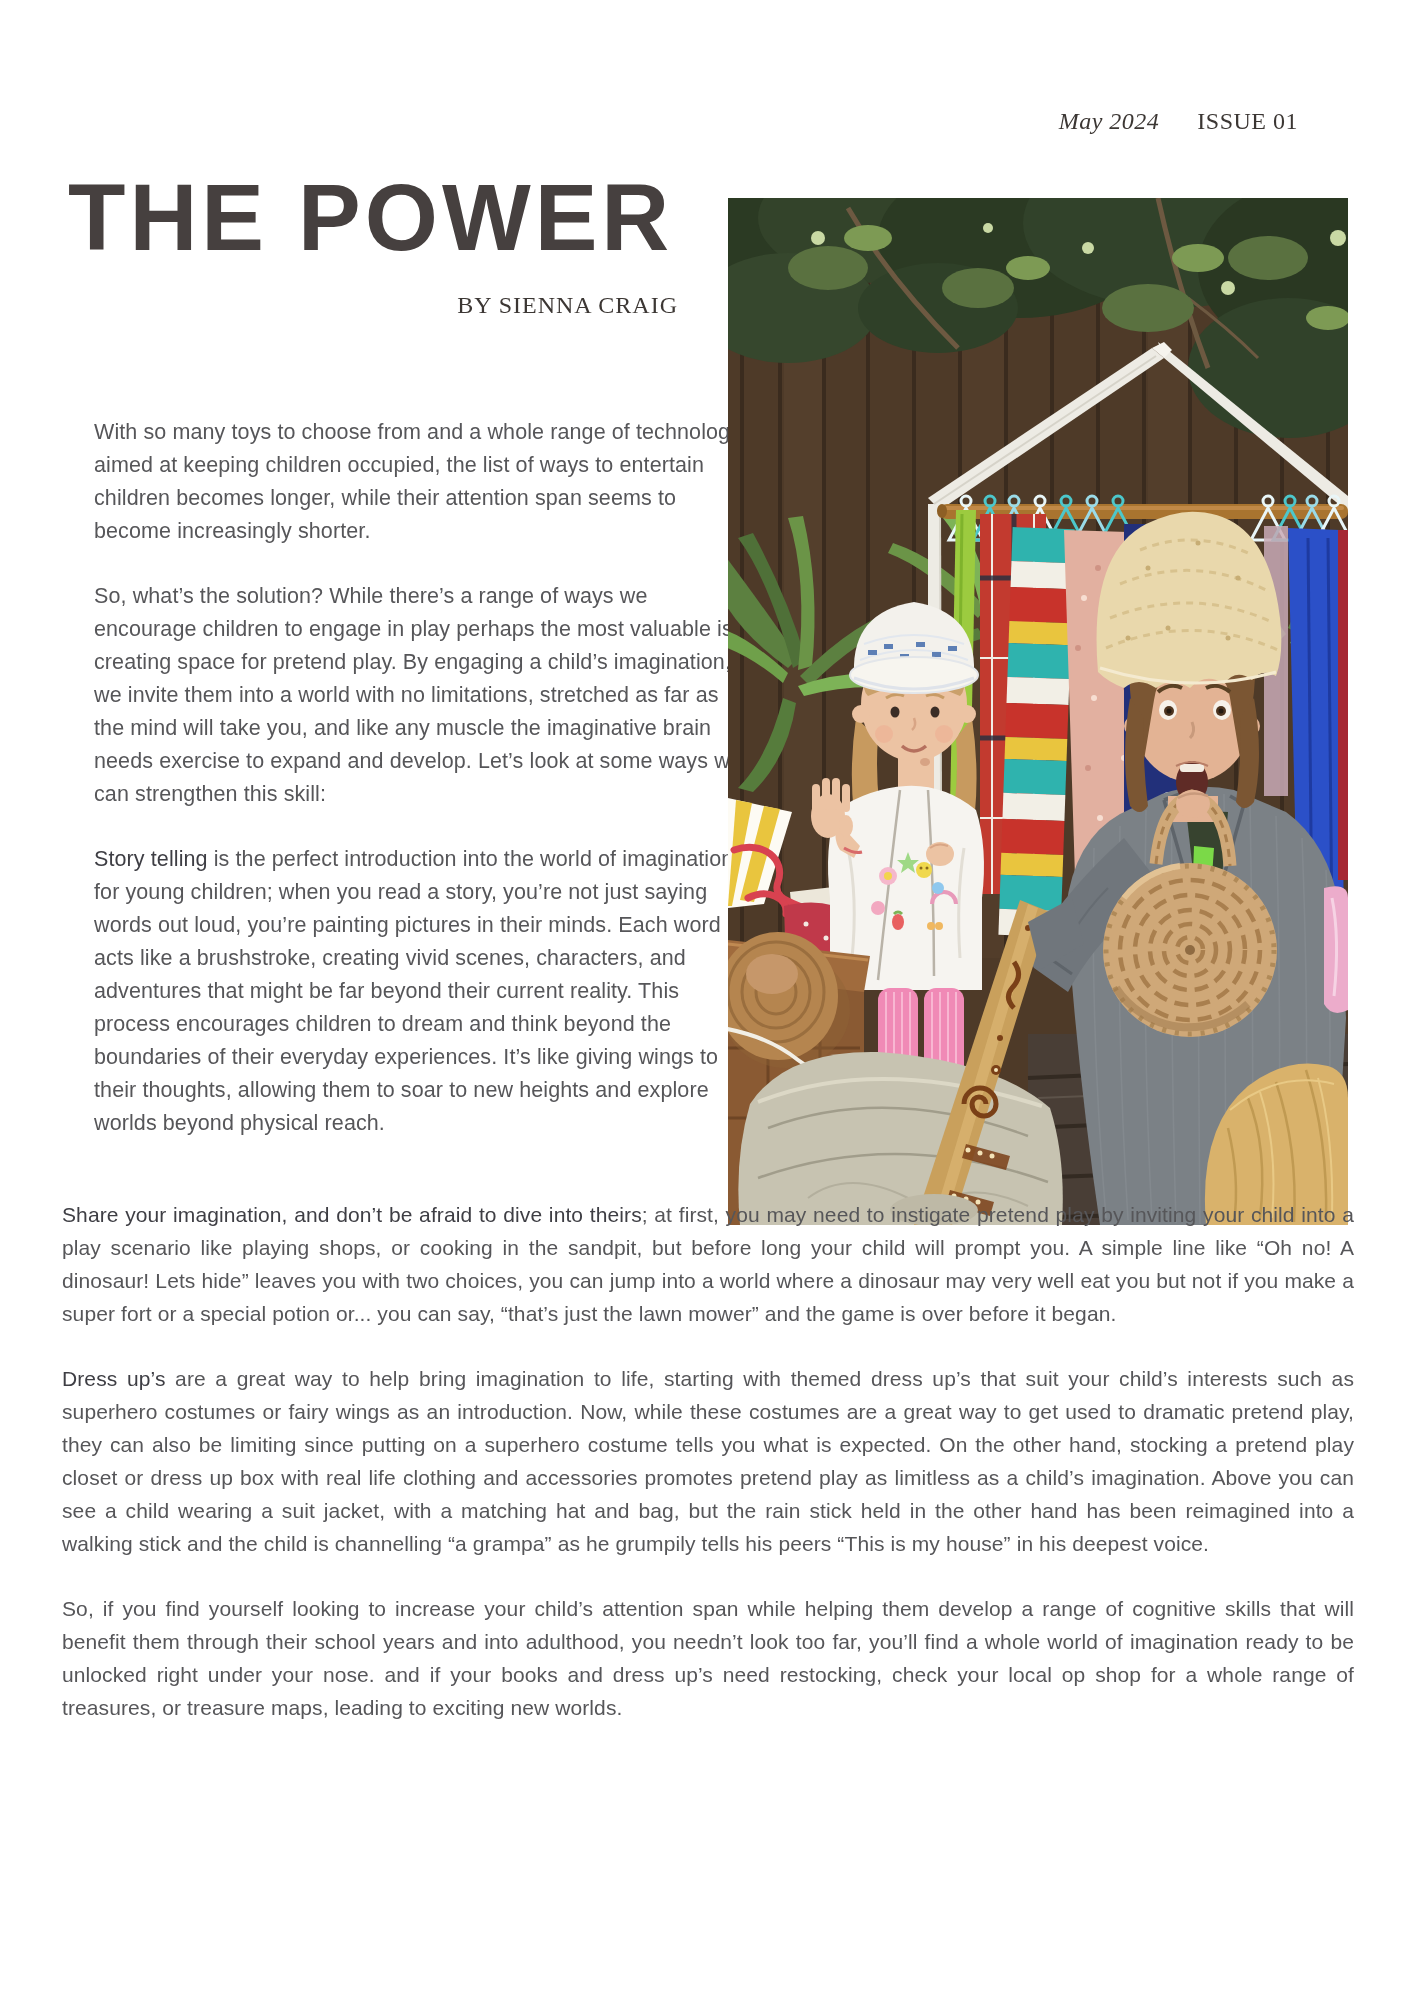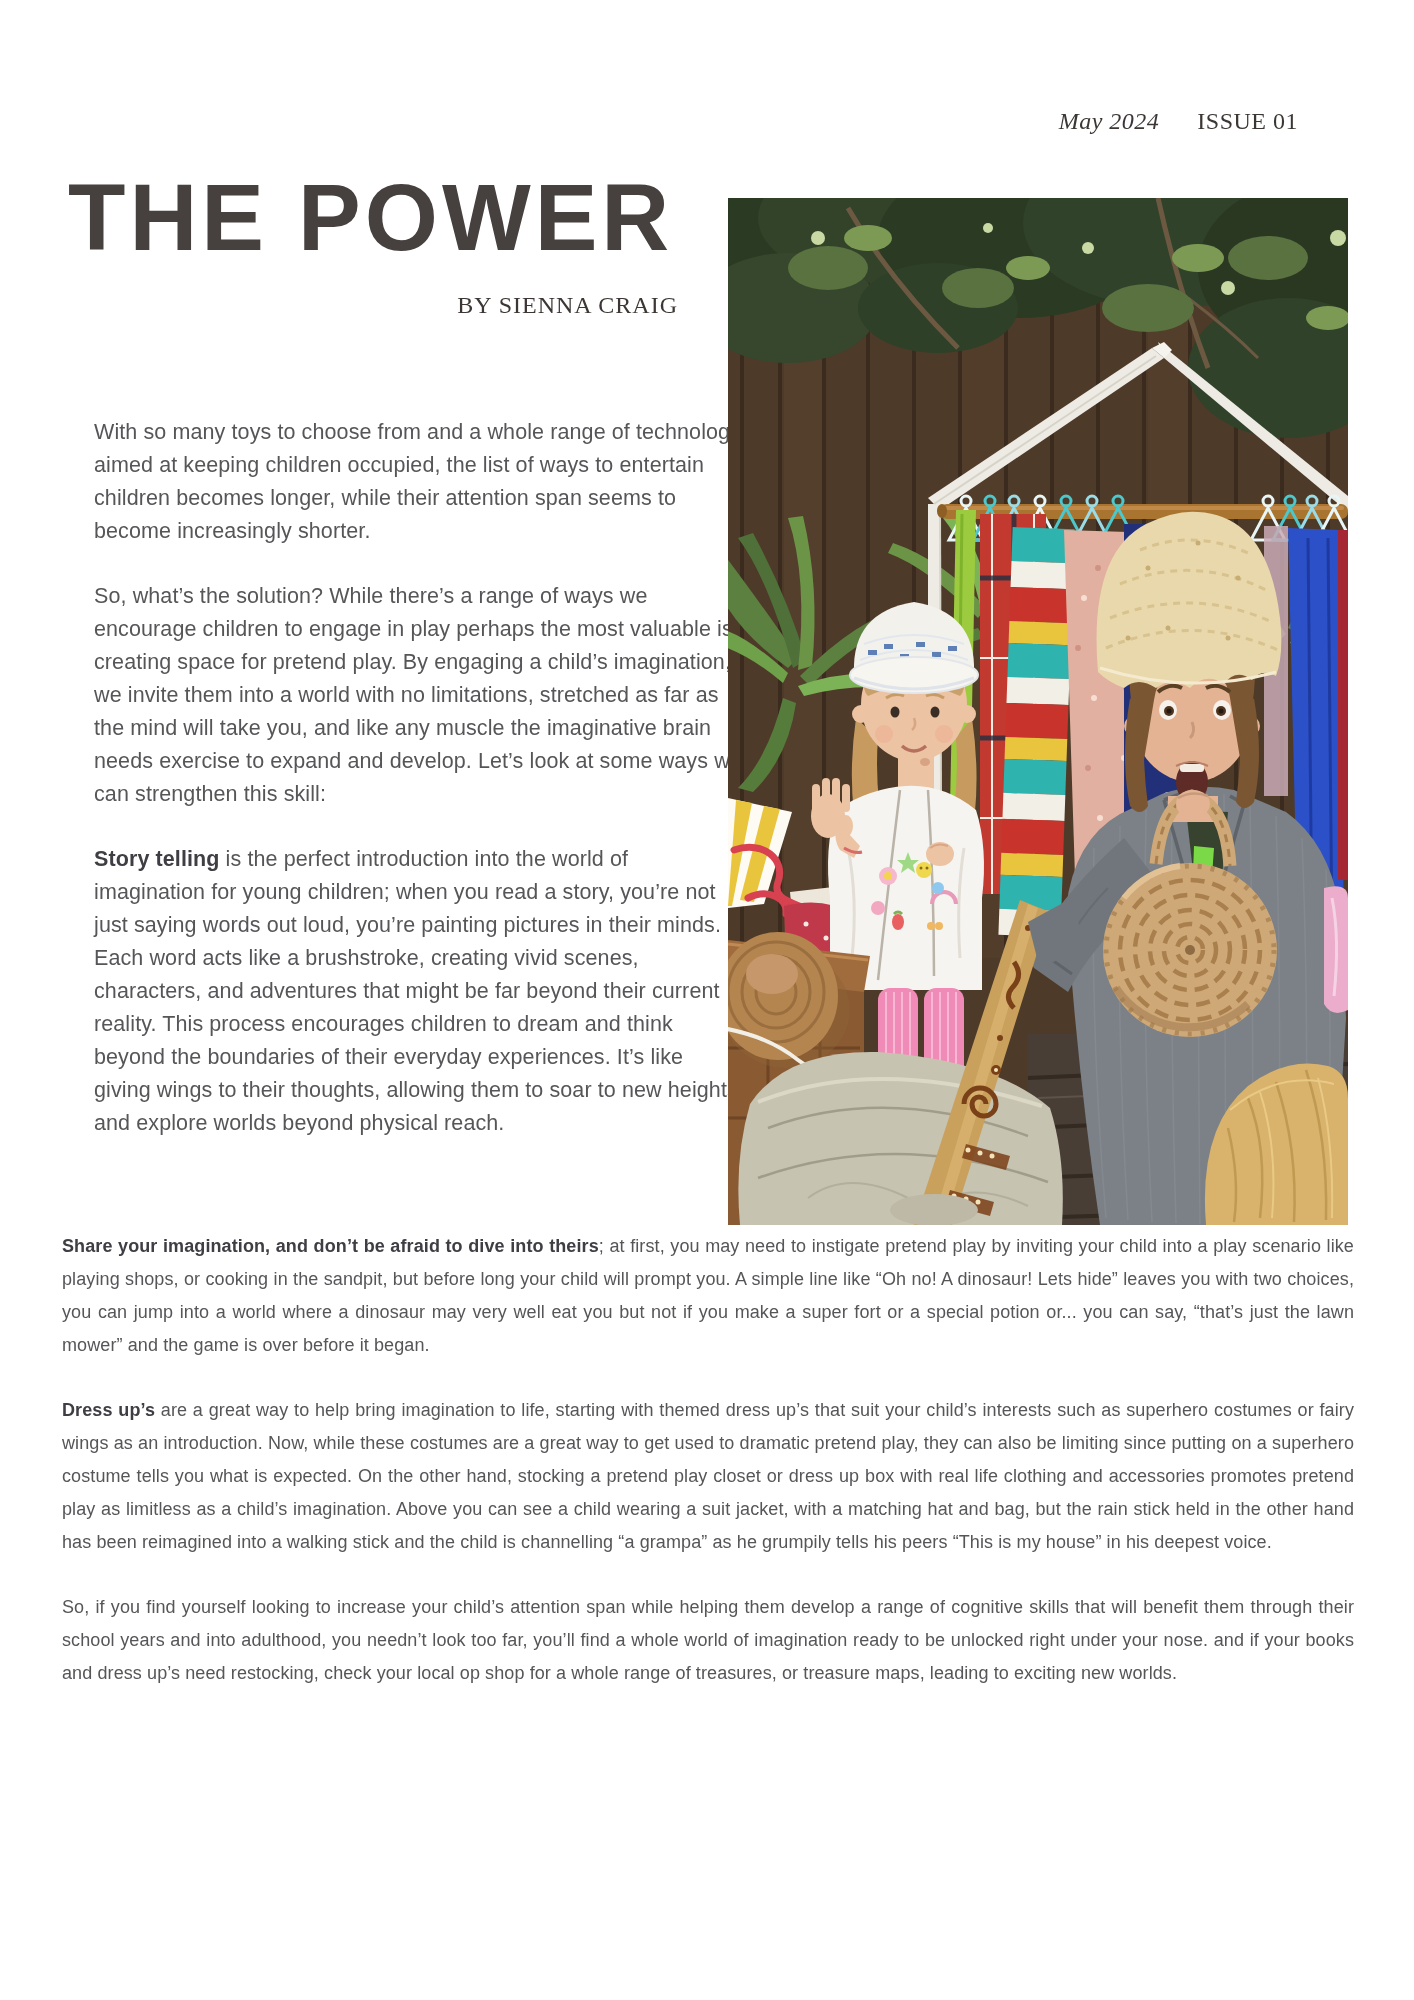--- a/index.html
+++ b/index.html
@@ -26,27 +26,27 @@
     margin-top:32px;width:610px;text-align:right;
     font-family:"Liberation Serif",serif;font-size:24px;letter-spacing:1px;
     color:var(--serif_ink,#3c3734);
   }
   
   .col{
     position:absolute;left:62px;top:416px;width:650px;
     font-size:21.5px;line-height:33px;letter-spacing:.1px;color:var(--body_ink,#565659);margin-left:32px;
   }
   .wide{
-    position:absolute;left:62px;top:1230px;width:1292px;
-    font-size:18px;line-height:33px;letter-spacing:.1px;color:var(--body_ink,#565659);
+    position:absolute;left:62px;top:1198px;width:1292px;
+    font-size:21px;line-height:33px;letter-spacing:.1px;color:var(--body_ink,#565659);
     text-align:justify;
   }
   .col p,.wide p{margin:0 0 32px 0;}
   .col p:last-child,.wide p:last-child{margin-bottom:0;}
-  b.lead{font-weight:700;color:var(--bold_ink,#3e3e44);}
+  b.lead{font-weight:400;color:var(--bold_ink,#3e3e44);}
   
   .photo{
     position:absolute;left:728px;top:198px;width:620px;height:1027px;
     overflow:hidden;background:#4e3a28;
   }
   .photo svg{display:block;width:100%;height:100%;}
 </style>
 </head>
 <body>
 

